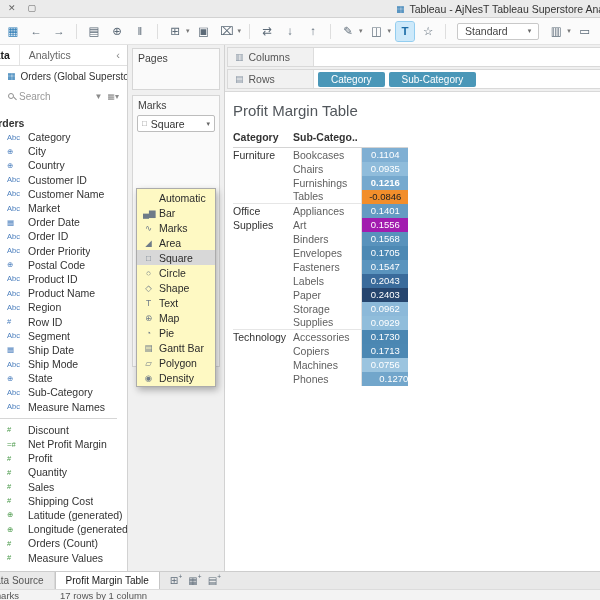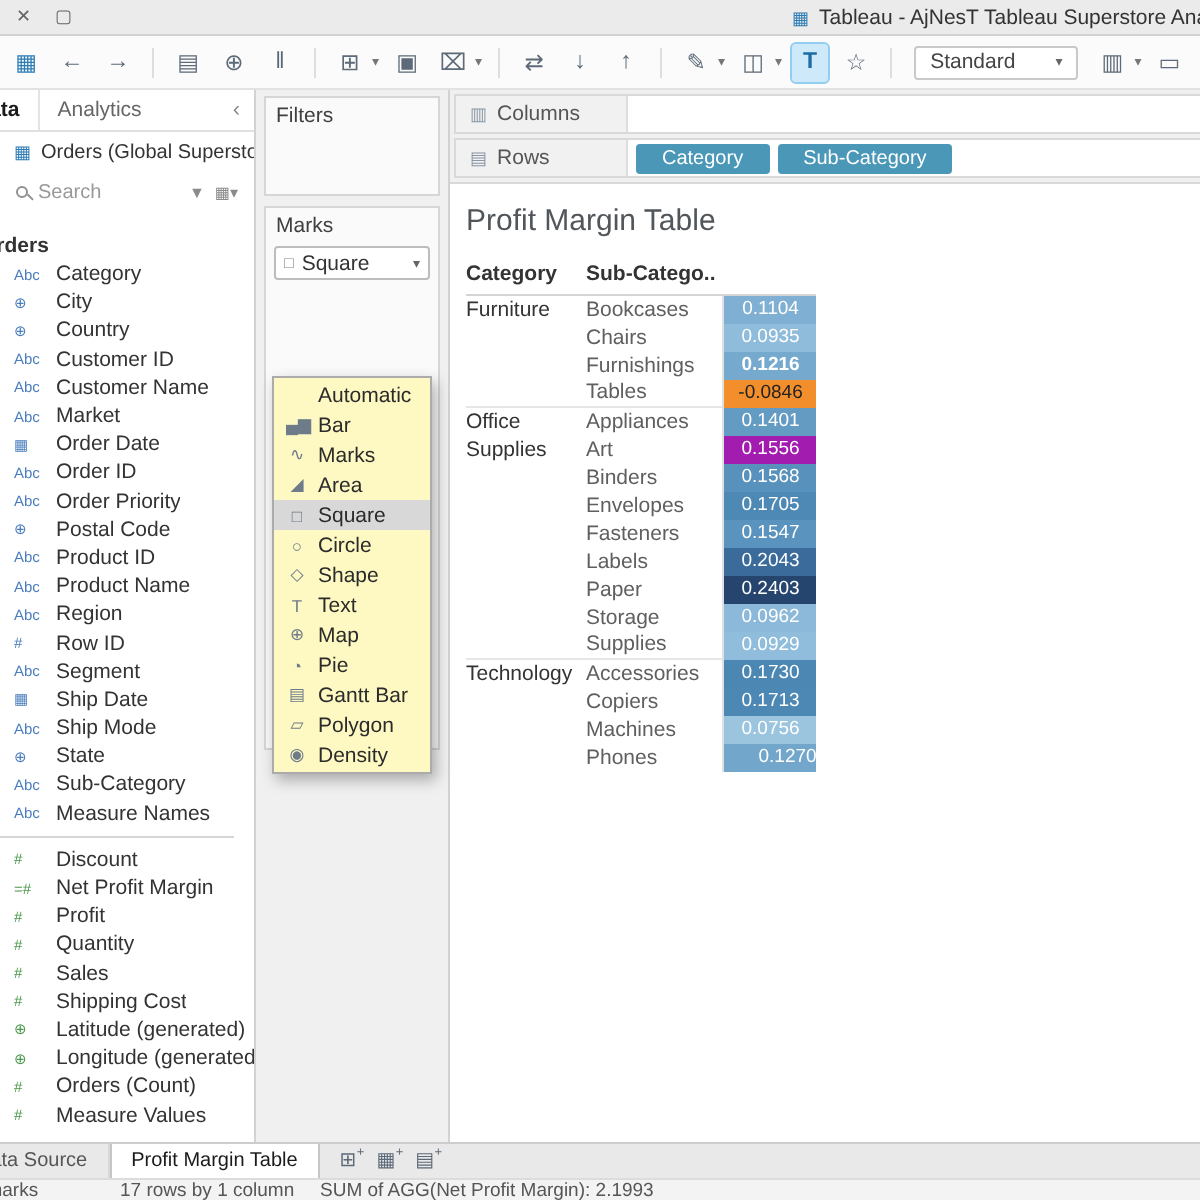--- a/index.html
+++ b/index.html
@@ -289,22 +289,22 @@
               </div>
               <div class="frow italic">
                 <span class="ficon measure">#</span>
                 <span class="flabel">Measure Values</span>
               </div>
             </div>
         </div>
       </div>
 
       <div class="cardscol">
-        <div class="card filters">
-          <div class="card-label">Filters</div>
+        <div class="card pages">
+          <div class="card-label">Pages</div>
         </div>
         <div class="card marks">
           <div class="card-label">Marks</div>
           <div class="mark-select">
             <span class="msq">□</span>
             <span>Square</span>
             <span class="caret">▾</span>
           </div>
         </div>
         <div class="mark-menu" id="mark-menu">
@@ -478,17 +478,16 @@
         <div class="newbtns">
           <span class="newbtn">⊞<span class="plus">+</span></span>
           <span class="newbtn">▦<span class="plus">+</span></span>
           <span class="newbtn">▤<span class="plus">+</span></span>
         </div>
       </div>
 
     <div class="statusbar">
       <span class="st-marks">17 marks</span>
       <span class="st-size">17 rows by 1 column</span>
-      <span class="st-agg">SUM of AGG(Net Profit Margin): 2.1993</span>
     </div>
 
   </div>
 </div>
 
 </body></html>

